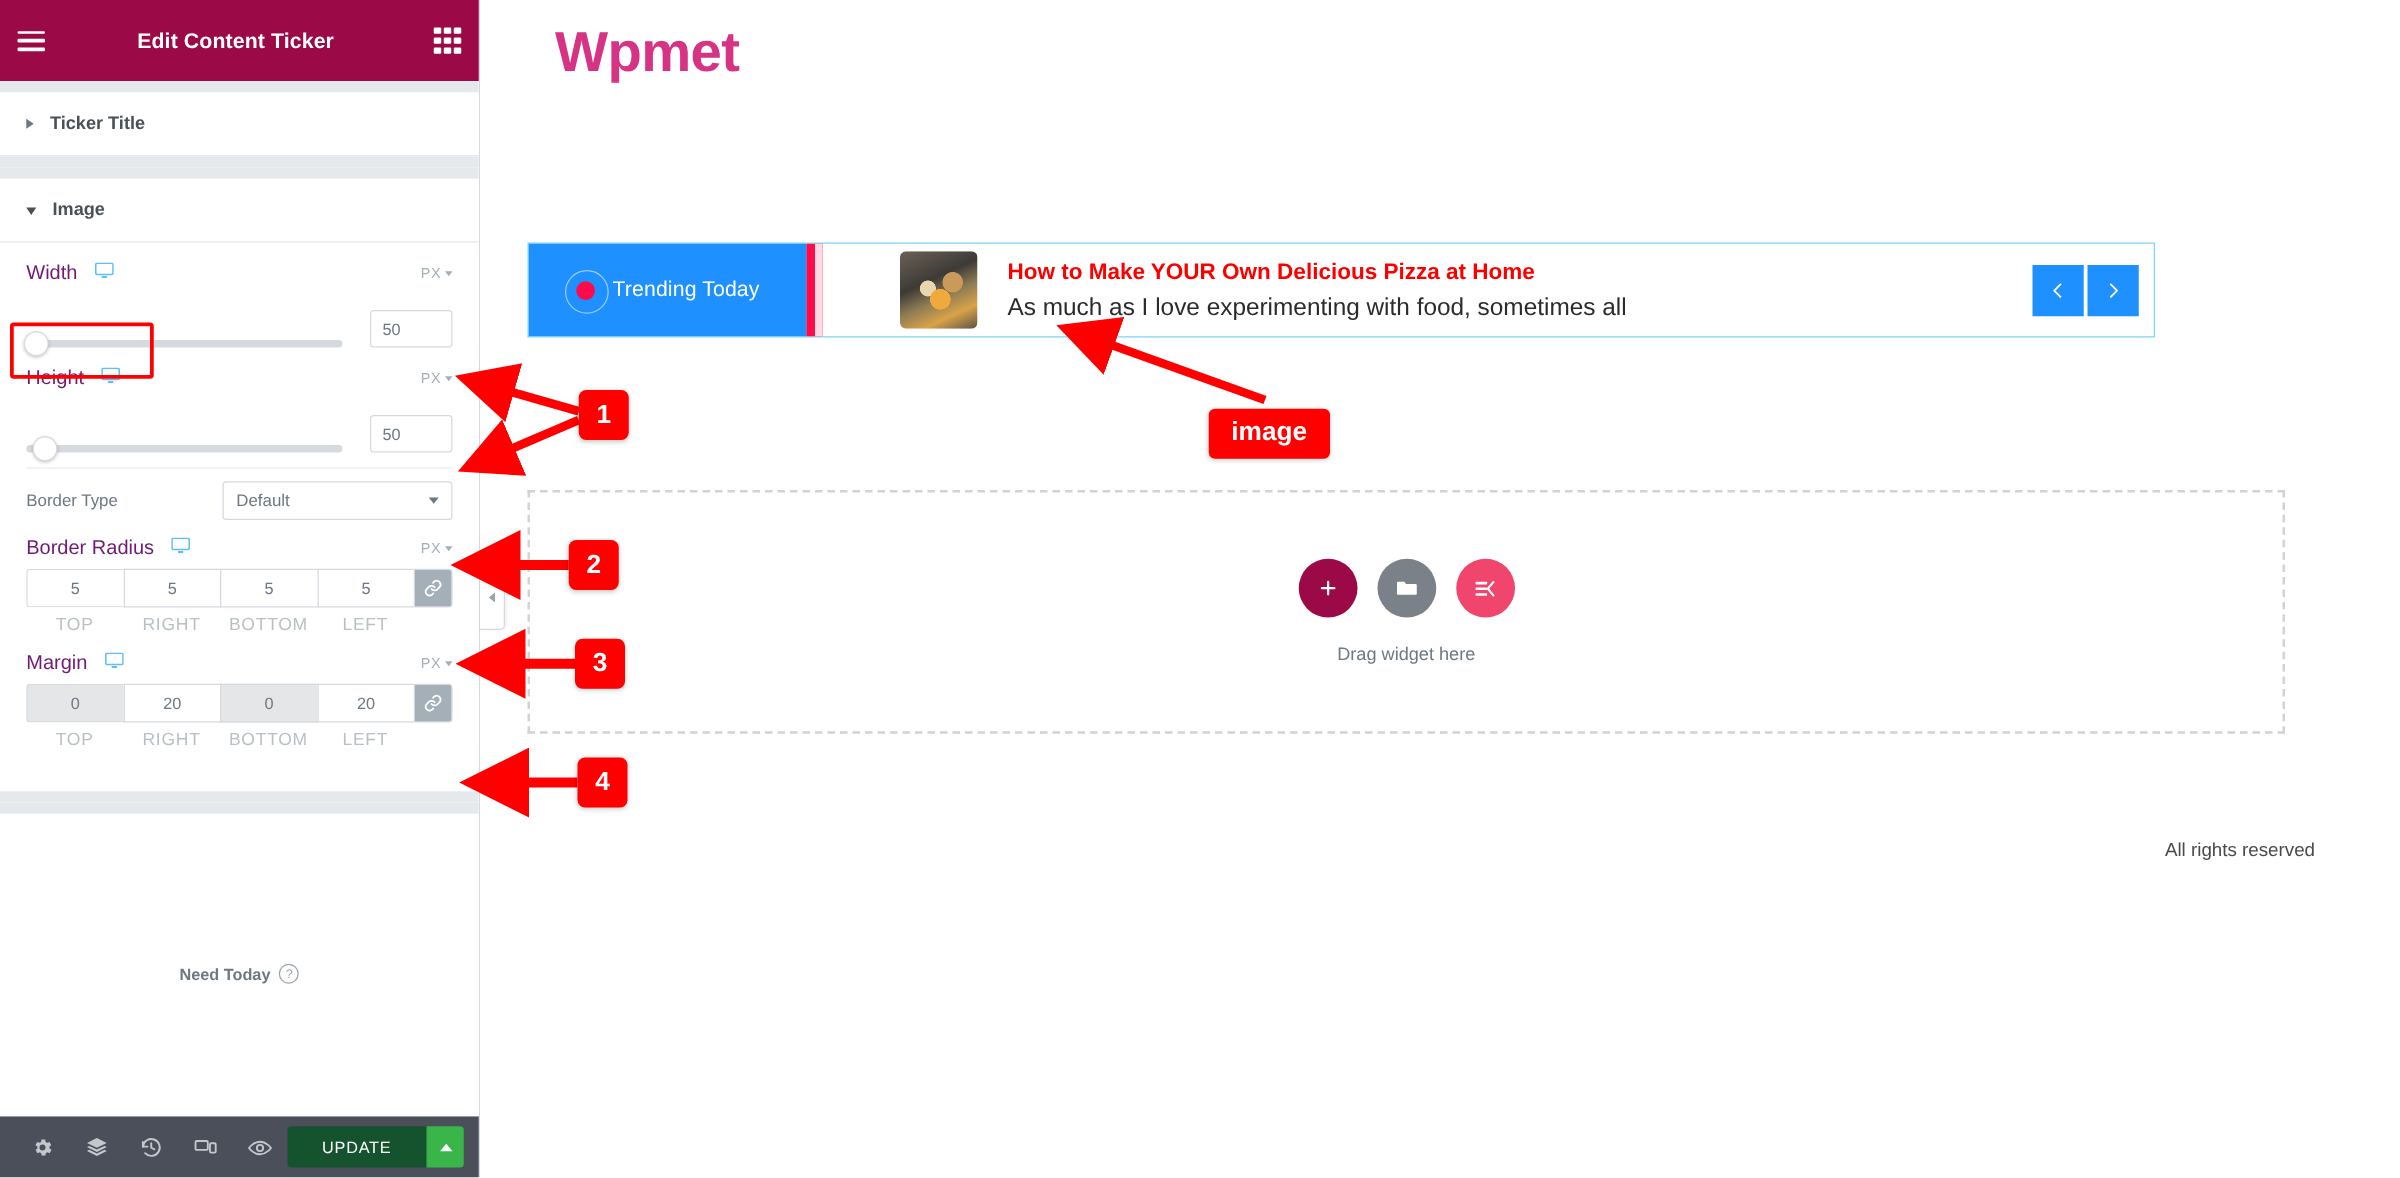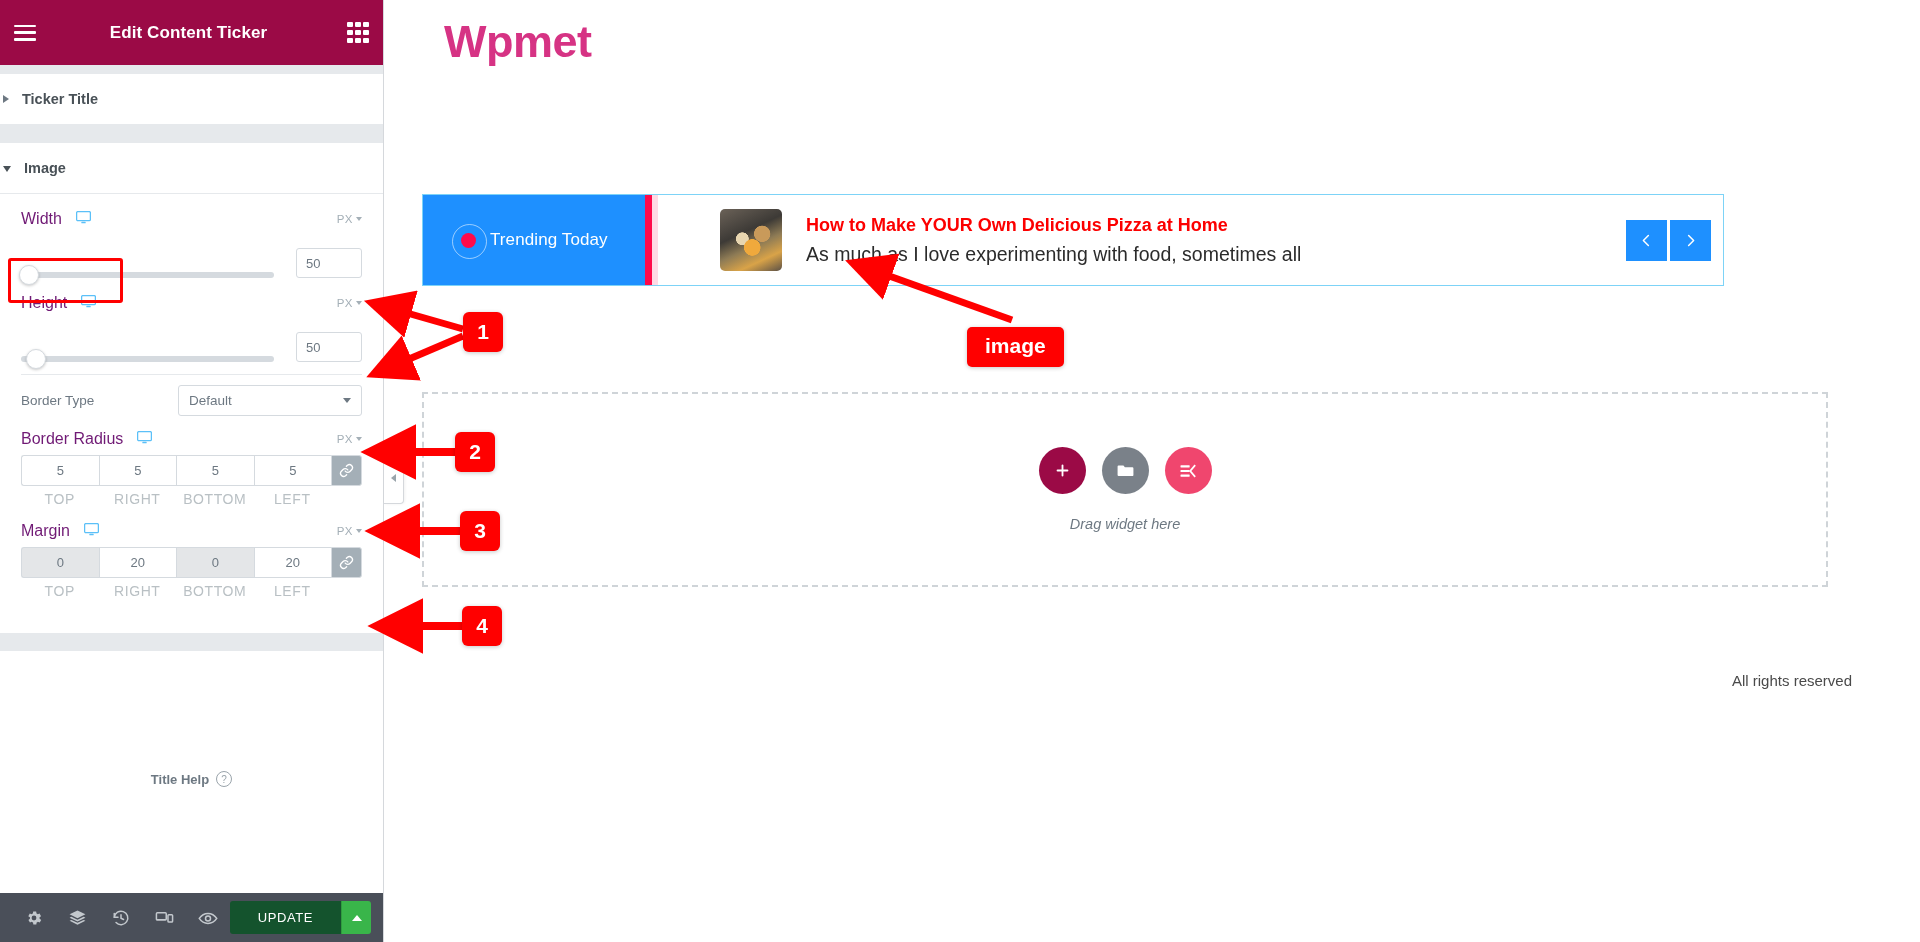--- a/index.html
+++ b/index.html
@@ -41,21 +41,21 @@
     grid-template-rows: repeat(3, 1fr); gap: 2.5px; cursor: pointer;
   }
   .grid-icon span { background: #fff; border-radius: 1px; }
 
   .panel-body { flex: 1 1 auto; overflow: hidden; position: relative; background:#fff; }
 
   .sec-divider { height: 9px; background: #e6e9ec; }
 
   .accordion {
     height: 51px; display: flex; align-items: center;
-    padding-left: 3px; background: #fff;
+    padding-left: 21px; background: #fff;
     border-bottom: 1px solid #e6e9ec;
     cursor: pointer;
   }
   .accordion .caret {
     width: 0; height: 0; margin-right: 13px;
     border-top: 4.5px solid transparent;
     border-bottom: 4.5px solid transparent;
     border-left: 6px solid #6d7882;
   }
   .accordion.open .caret {
@@ -214,21 +214,21 @@
   }
   .site-title {
     position: absolute; left: 60px; top: 16px;
     font-size: 45px; font-weight: bold; color: #d63384;
     letter-spacing: -.5px;
   }
 
   
   .ticker-outer {
     position: absolute; left: 38px; top: 194px;
-    width: 1302px; height: 92px;
+    width: 1302px; height: 76px;
     border: 1px solid #7dd3f7; background: #fff;
   }
   .ticker-inner { display: flex; height: 100%; align-items: stretch; }
   .ticker-label {
     width: 222px; background: #1e90ff; color: #fff;
     display: flex; align-items: center; gap: 14px;
     padding-left: 38px; position: relative; flex: 0 0 auto;
   }
   .pulse-dot {
     width: 15px; height: 15px; border-radius: 50%; background: #ff0a4a;
@@ -281,21 +281,21 @@
   }
   .drop-btns { display: flex; gap: 16px; }
   .circ {
     width: 47px; height: 47px; border-radius: 50%;
     display: flex; align-items: center; justify-content: center;
     cursor: pointer; color: #fff;
   }
   .circ.add { background: #9b0a46; font-size: 26px; line-height: 1; font-weight: 300; }
   .circ.folder { background: #7a8189; }
   .circ.tmpl { background: #f0466e; }
-  .drop-text { font-size: 14.5px; color: #6d7882; font-style: italic; }
+  .drop-text { font-size: 14.5px; color: #6d7882; }
 
   .rights {
     position: absolute; right: 68px; top: 672px;
     font-size: 15px; color: #4a4a4a;
   }
 
   
   .badge {
     position: absolute; width: 40px; height: 40px;
     background: #ff0000; color: #fff; border-radius: 6px;
@@ -498,21 +498,21 @@
               </svg>
           </div>
         </div>
       </div>
 
       <div class="sec-divider" style="margin-top:34px"></div>
 
       <div class="sec-divider"></div>
 
       <div class="need-help">
-        <span>Title Help</span>
+        <span>Need Today</span>
         <span class="qmark">?</span>
       </div>
     </div>
 
     <div class="panel-footer">
       <div class="foot-icon">
         <svg width="18" height="18" viewBox="0 0 24 24" fill="#c3c8cd">
             <path d="M19.4 13a7.8 7.8 0 0 0 0-2l2-1.5-2-3.5-2.4 1a7.6 7.6 0 0 0-1.7-1l-.4-2.6h-4l-.4 2.6a7.6 7.6 0 0 0-1.7 1l-2.4-1-2 3.5L6.6 11a7.8 7.8 0 0 0 0 2l-2 1.5 2 3.5 2.4-1c.5.4 1.1.8 1.7 1l.4 2.6h4l.4-2.6c.6-.2 1.2-.6 1.7-1l2.4 1 2-3.5-2-1.5zM12 15.2A3.2 3.2 0 1 1 12 8.8a3.2 3.2 0 0 1 0 6.4z"></path>
           </svg>
       </div>

